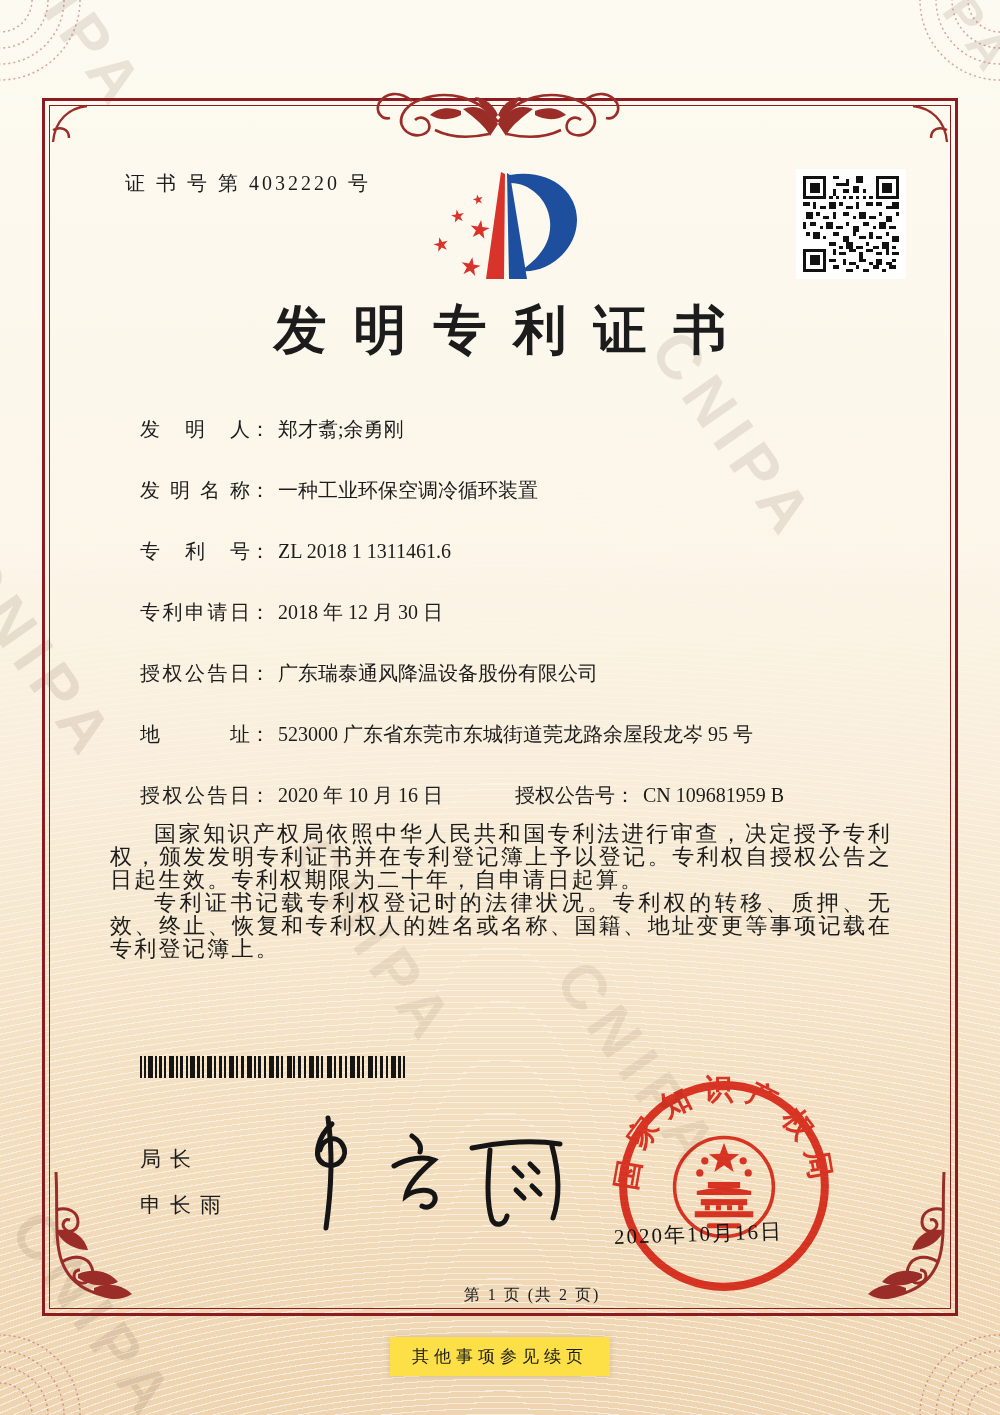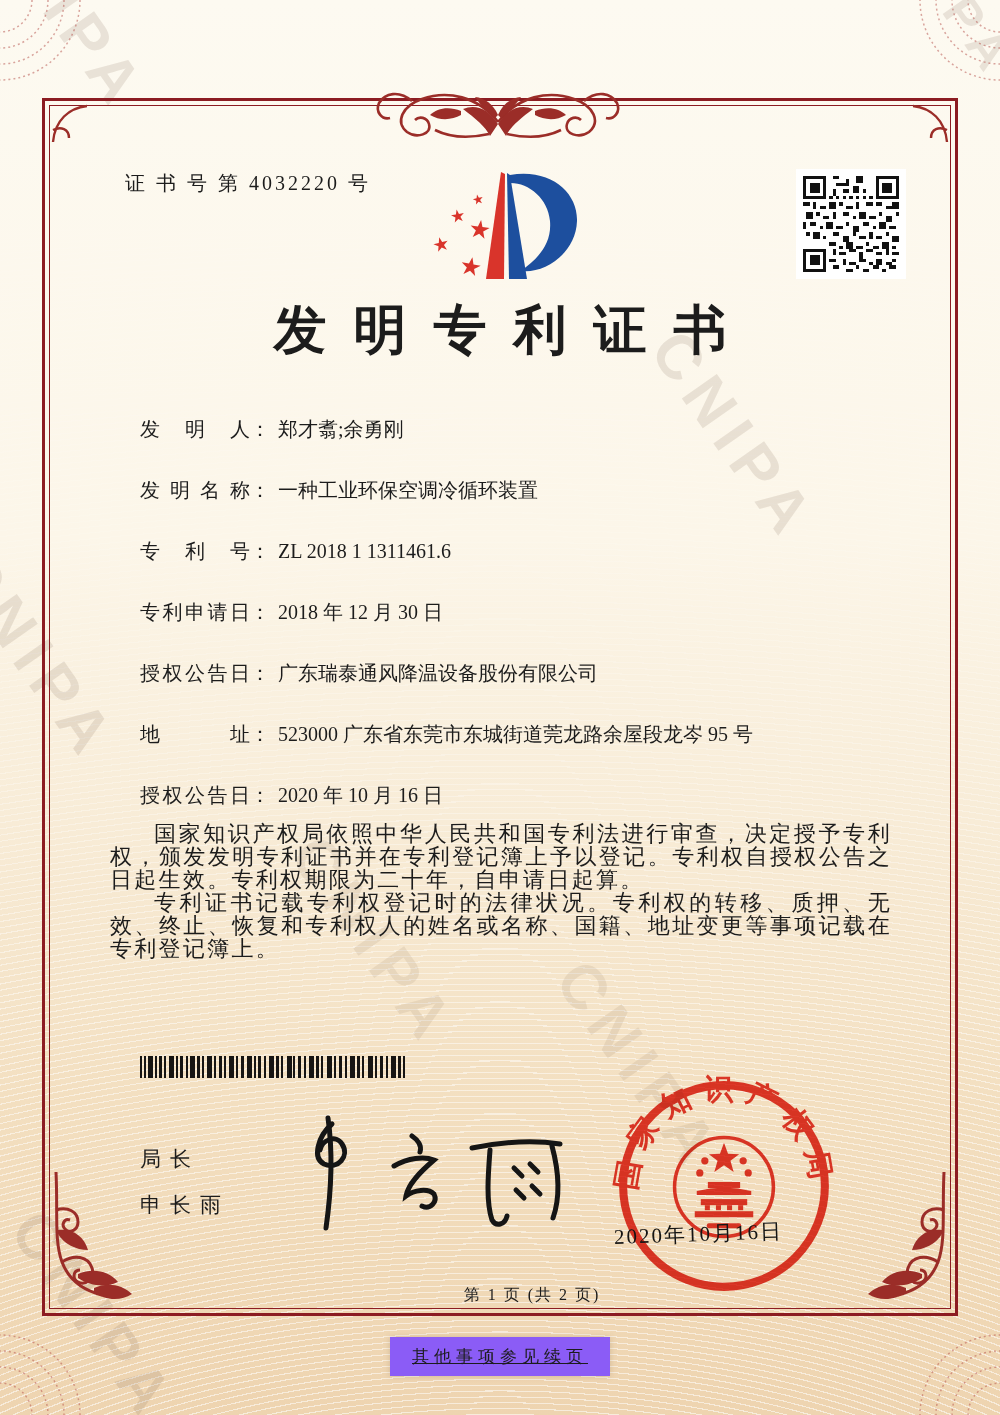--- a/index.html
+++ b/index.html
@@ -38,22 +38,22 @@
   .body-text p{margin:0;text-indent:2em;}
   .barcode{position:absolute;left:140px;top:1056px;}
   .sign-block{position:absolute;left:140px;top:1136px;font-size:21px;letter-spacing:9px;line-height:46px;}
   .signature{position:absolute;left:262px;top:1106px;}
   .seal{position:absolute;left:608px;top:1070px;mix-blend-mode:multiply;}
   .seal-date{position:absolute;left:614px;top:1220px;font-size:21px;letter-spacing:2px;
         transform:rotate(-2deg);color:#141414;white-space:nowrap;}
   .page-info{position:absolute;left:0;top:1285px;width:100%;text-align:center;
         font-size:16px;letter-spacing:2px;margin-left:32px;}
   .note-box{position:absolute;left:50%;top:1337px;transform:translateX(-50%);
-        background:#8b5cf6;padding:8px 22px;font-size:17px;letter-spacing:5px;
-        box-shadow:0 0 6px rgba(120,90,60,0.25);white-space:nowrap;text-decoration:underline;}
+        background:#fde047;padding:8px 22px;font-size:17px;letter-spacing:5px;
+        box-shadow:0 0 6px rgba(120,90,60,0.25);white-space:nowrap;}
 </style>
 </head>
 <body>
 
 <div class="page">
   <div class="bg-grad"></div>
   <div class="bg-waves"></div>
 
   <span class="watermark" style="left:-55px;top:-30px;">CNIPA</span>
   <span class="watermark" style="left:845px;top:-40px;font-size:50px;">CNIPA</span>
@@ -287,20 +287,23 @@
       <span class="flabel">专利申请日</span><span class="fcolon">：</span><span>2018 年 12 月 30 日</span>
     </div>
     <div class="field-row">
       <span class="flabel">授权公告日</span><span class="fcolon">：</span><span>广东瑞泰通风降温设备股份有限公司</span>
     </div>
     <div class="field-row">
       <span class="flabel">地址</span><span class="fcolon">：</span><span>523000 广东省东莞市东城街道莞龙路余屋段龙岑 95 号</span>
     </div>
     <div class="field-row">
       <span class="flabel">授权公告日</span><span class="fcolon">：</span><span>2020 年 10 月 16 日</span>
+      <span class="second-col">
+        <span>授权公告号</span><span class="fcolon">：</span><span>CN 109681959 B</span>
+      </span>
     </div>
   </div>
 
   <div class="body-text">
     <p>国家知识产权局依照中华人民共和国专利法进行审查，决定授予专利权，颁发发明专利证书并在专利登记簿上予以登记。专利权自授权公告之日起生效。专利权期限为二十年，自申请日起算。</p>
     <p>专利证书记载专利权登记时的法律状况。专利权的转移、质押、无效、终止、恢复和专利权人的姓名或名称、国籍、地址变更等事项记载在专利登记簿上。</p>
   </div>
 
   <svg class="barcode" width="265" height="22" viewBox="0 0 265 22">
     <g fill="#171513">

